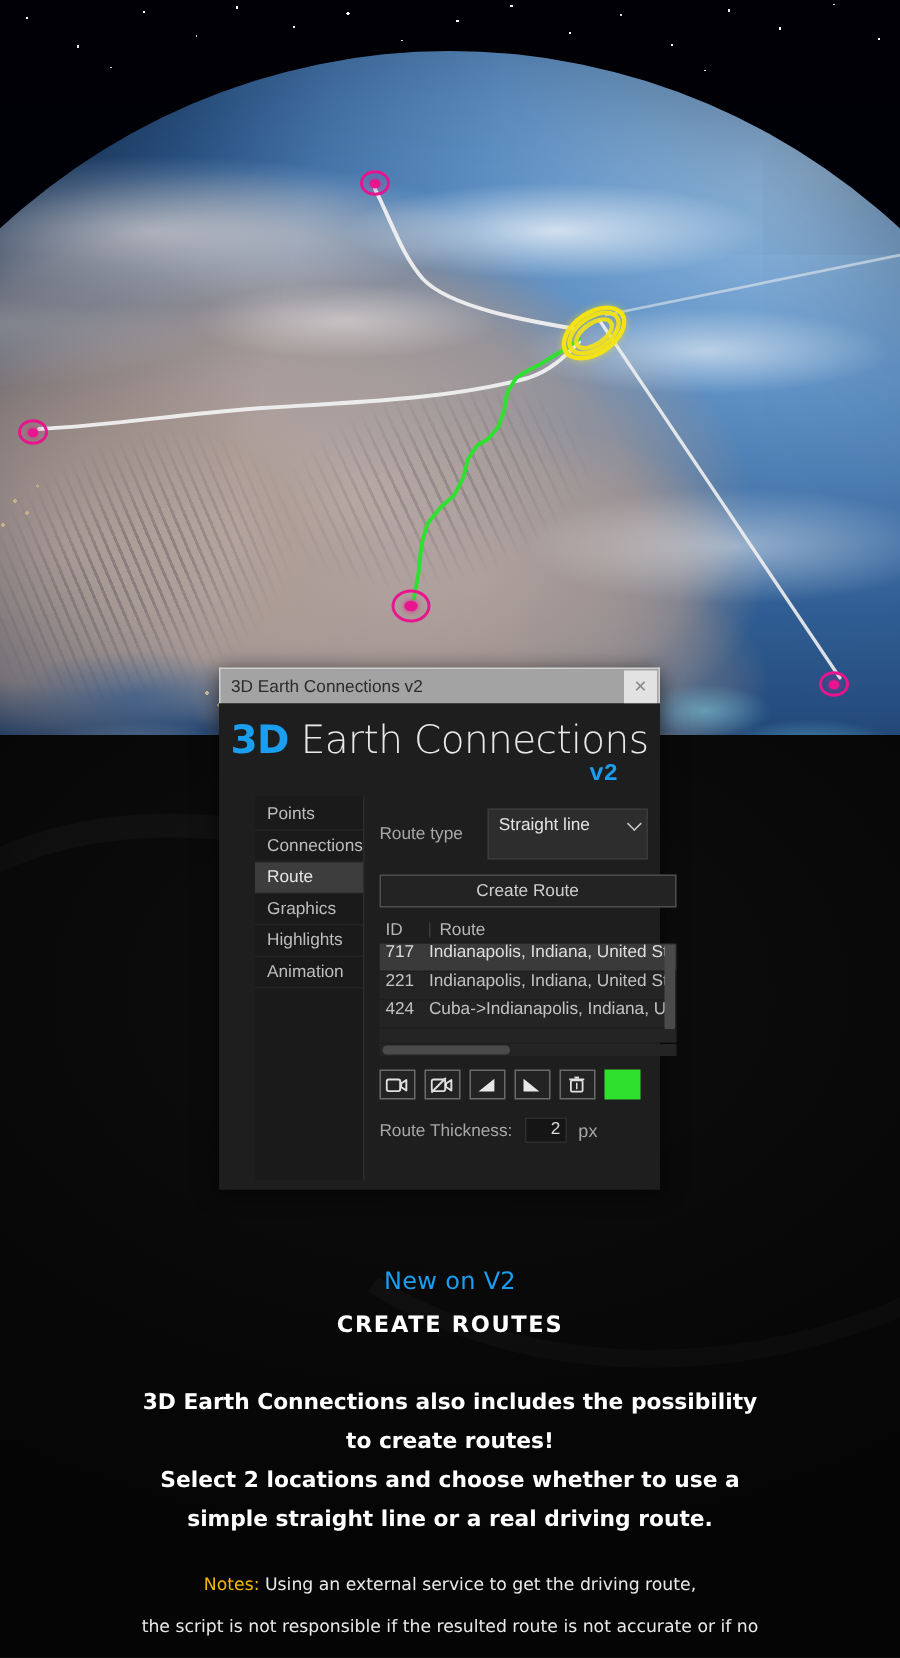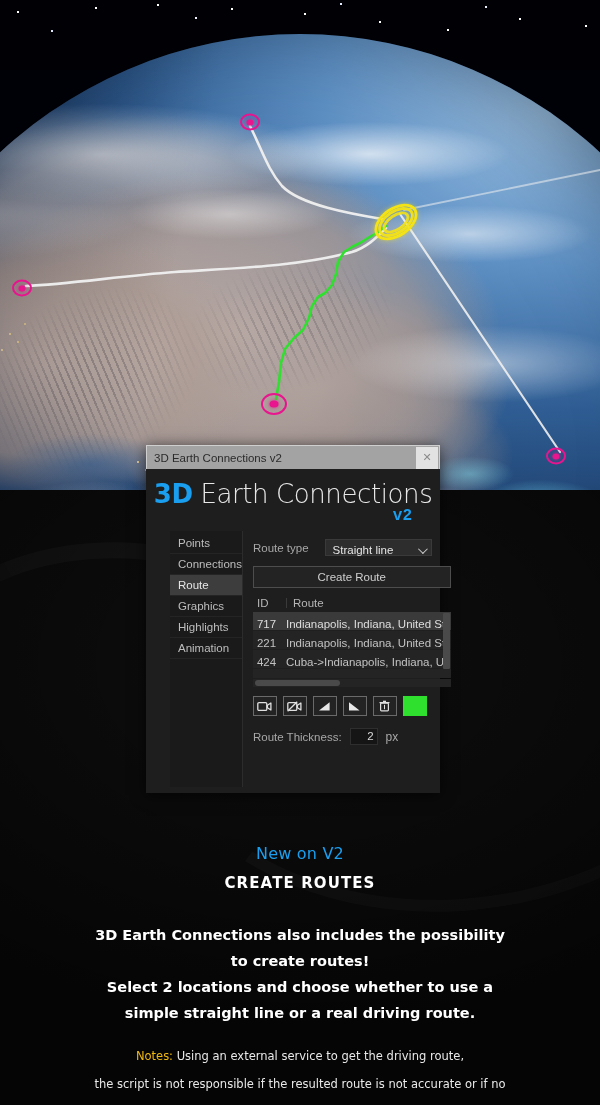--- a/index.html
+++ b/index.html
@@ -259,21 +259,21 @@
     border-bottom: 1px solid #242424;
     font-family: "Liberation Sans", sans-serif;
   }
   .side-item.active { background: #3d3d3d; color: #e6e6e6; }
 
   .main { flex: 1; padding: 8px 10px 0 10px; }
   .row { display: flex; align-items: center; gap: 16px; margin-bottom: 10px; }
   .lbl { font-size: 11.5px; color: #a8a8a8; }
   .select {
     position: relative; background: #2d2d2d; border: 1px solid #3a3a3a;
-    height: 17px; min-width: 107px; padding: 0 20px 0 7px;
+    height: 34px; min-width: 107px; padding: 0 20px 0 7px;
     font-size: 11.5px; color: #e4e4e4; line-height: 20px; cursor: pointer;
   }
   .select .chev {
     position: absolute; right: 6px; top: 7px;
     width: 7px; height: 7px; border-right: 1.4px solid #c9c9c9;
     border-bottom: 1.4px solid #c9c9c9; transform: rotate(45deg) translateY(-2px);
   }
   .btn-create {
     width: 100%; height: 22px; background: #232323; border: 1px solid #4d4d4d;
     color: #cfcfcf; font-size: 11.5px; cursor: pointer; margin-bottom: 9px;
@@ -282,21 +282,21 @@
   .tbl-head {
     display: flex; font-size: 11.5px; color: #b6b6b6; padding: 0 0 3px 0;
   }
   .th-id { width: 33px; padding-left: 4px; }
   .th-sep { width: 1px; background: #3a3a3a; margin: 1px 6px 1px 0; }
   .th-route { flex: 1; }
   .tbl {
     background: #242424; height: 66px; position: relative; overflow: hidden;
   }
   .trow {
-    display: flex; height: 19px; align-items: flex-end;
+    display: flex; height: 19px; align-items: flex-start;
     font-size: 11.5px; color: #c2c2c2; cursor: pointer;
     border-bottom: 1px solid #1f1f1f; white-space: nowrap;
   }
   .trow.sel { background: #3a3a3a; color: #dedede; }
   .td-id { width: 33px; padding-left: 4px; flex: none; }
   .td-route { flex: 1; overflow: hidden; }
   .vscroll {
     position: absolute; right: 1px; top: 1px; width: 7px; height: 56px;
     background: #4a4a4a; border-radius: 1px; cursor: pointer;
   }

